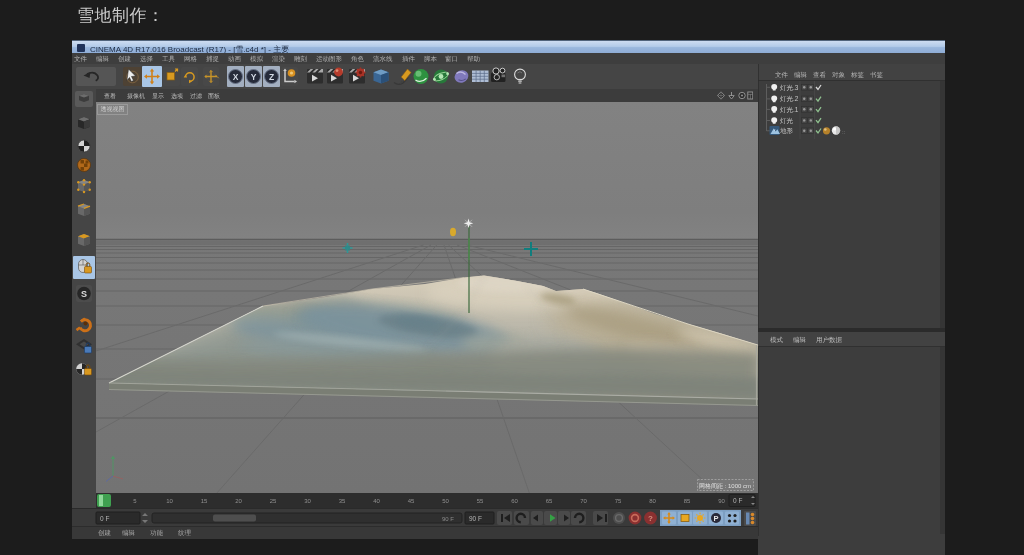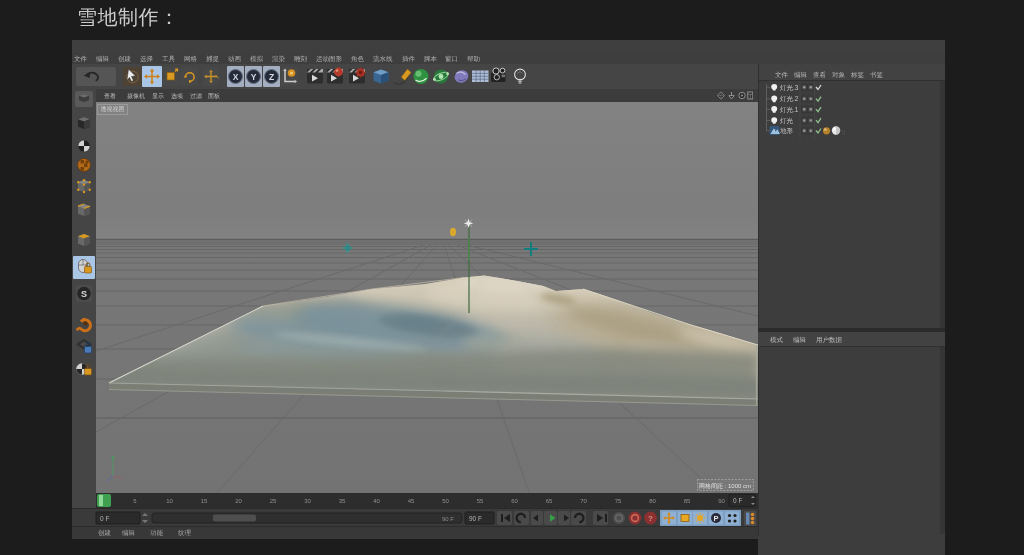--- a/index.html
+++ b/index.html
@@ -1,19 +1,19 @@
 <!DOCTYPE html>
 <html><head>
 <meta charset="utf-8">
 <style>
   html,body{margin:0;padding:0;}
   body{width:1024px;height:555px;background:#1c1c1c;overflow:hidden;
        font-family:"Liberation Sans",sans-serif;position:relative;}
   .abs{position:absolute;}
-  #heading{left:77px;top:4px;font-size:20px;color:#cccccc;letter-spacing:0.5px;}
+  #heading{left:77px;top:4px;font-size:17px;color:#cccccc;letter-spacing:0.5px;}
   #win{left:72px;top:40px;width:873px;height:498px;background:#3f3f3f;}
   
   #titlebar{left:0;top:0;width:873px;height:13px;
     background:linear-gradient(#cddcf1 0%,#b3cbe9 45%,#9ab7dd 55%,#8fadd6 100%);
     border-top:1px solid #51647c;box-sizing:border-box;}
   #titlebar .txt{position:absolute;left:18px;top:2.5px;font-size:8px;color:#1c2a40;white-space:nowrap;}
   #titlebar .ico{position:absolute;left:5px;top:2.5px;width:8px;height:8px;background:#20335a;border-radius:1px;}
   
   #menubar{left:0;top:13px;width:873px;height:11px;background:#3e3e3e;border-bottom:1px solid #343434;}
   #menubar span{position:absolute;top:2px;font-size:6.5px;color:#b0b0b0;white-space:nowrap;}
@@ -32,20 +32,24 @@
   
   #ruler{left:24px;top:453px;width:662px;height:15px;background:#2d2d2d;}
   #transport{left:0;top:468px;width:686px;height:18px;background:#3a3a3a;border-top:1px solid #2a2a2a;}
   #matbar{left:0;top:486px;width:686px;height:12px;background:#383838;border-top:1px solid #2c2c2c;}
   #matbar span{position:absolute;top:2px;font-size:6.5px;color:#a8a8a8;}
 </style>
 </head>
 <body>
 <div id="heading" class="abs">雪地制作：</div>
 <div id="win" class="abs">
+  <div id="titlebar" class="abs">
+    <div class="ico"></div>
+    <div class="txt">CINEMA 4D R17.016 Broadcast (R17) - [雪.c4d *] - 主要</div>
+  </div>
   <div id="menubar" class="abs">
     <span style="left:2px;">文件</span>
       <span style="left:24px;">编辑</span>
       <span style="left:46px;">创建</span>
       <span style="left:68px;">选择</span>
       <span style="left:90px;">工具</span>
       <span style="left:112px;">网格</span>
       <span style="left:134px;">捕捉</span>
       <span style="left:156px;">动画</span>
       <span style="left:178px;">模拟</span>

